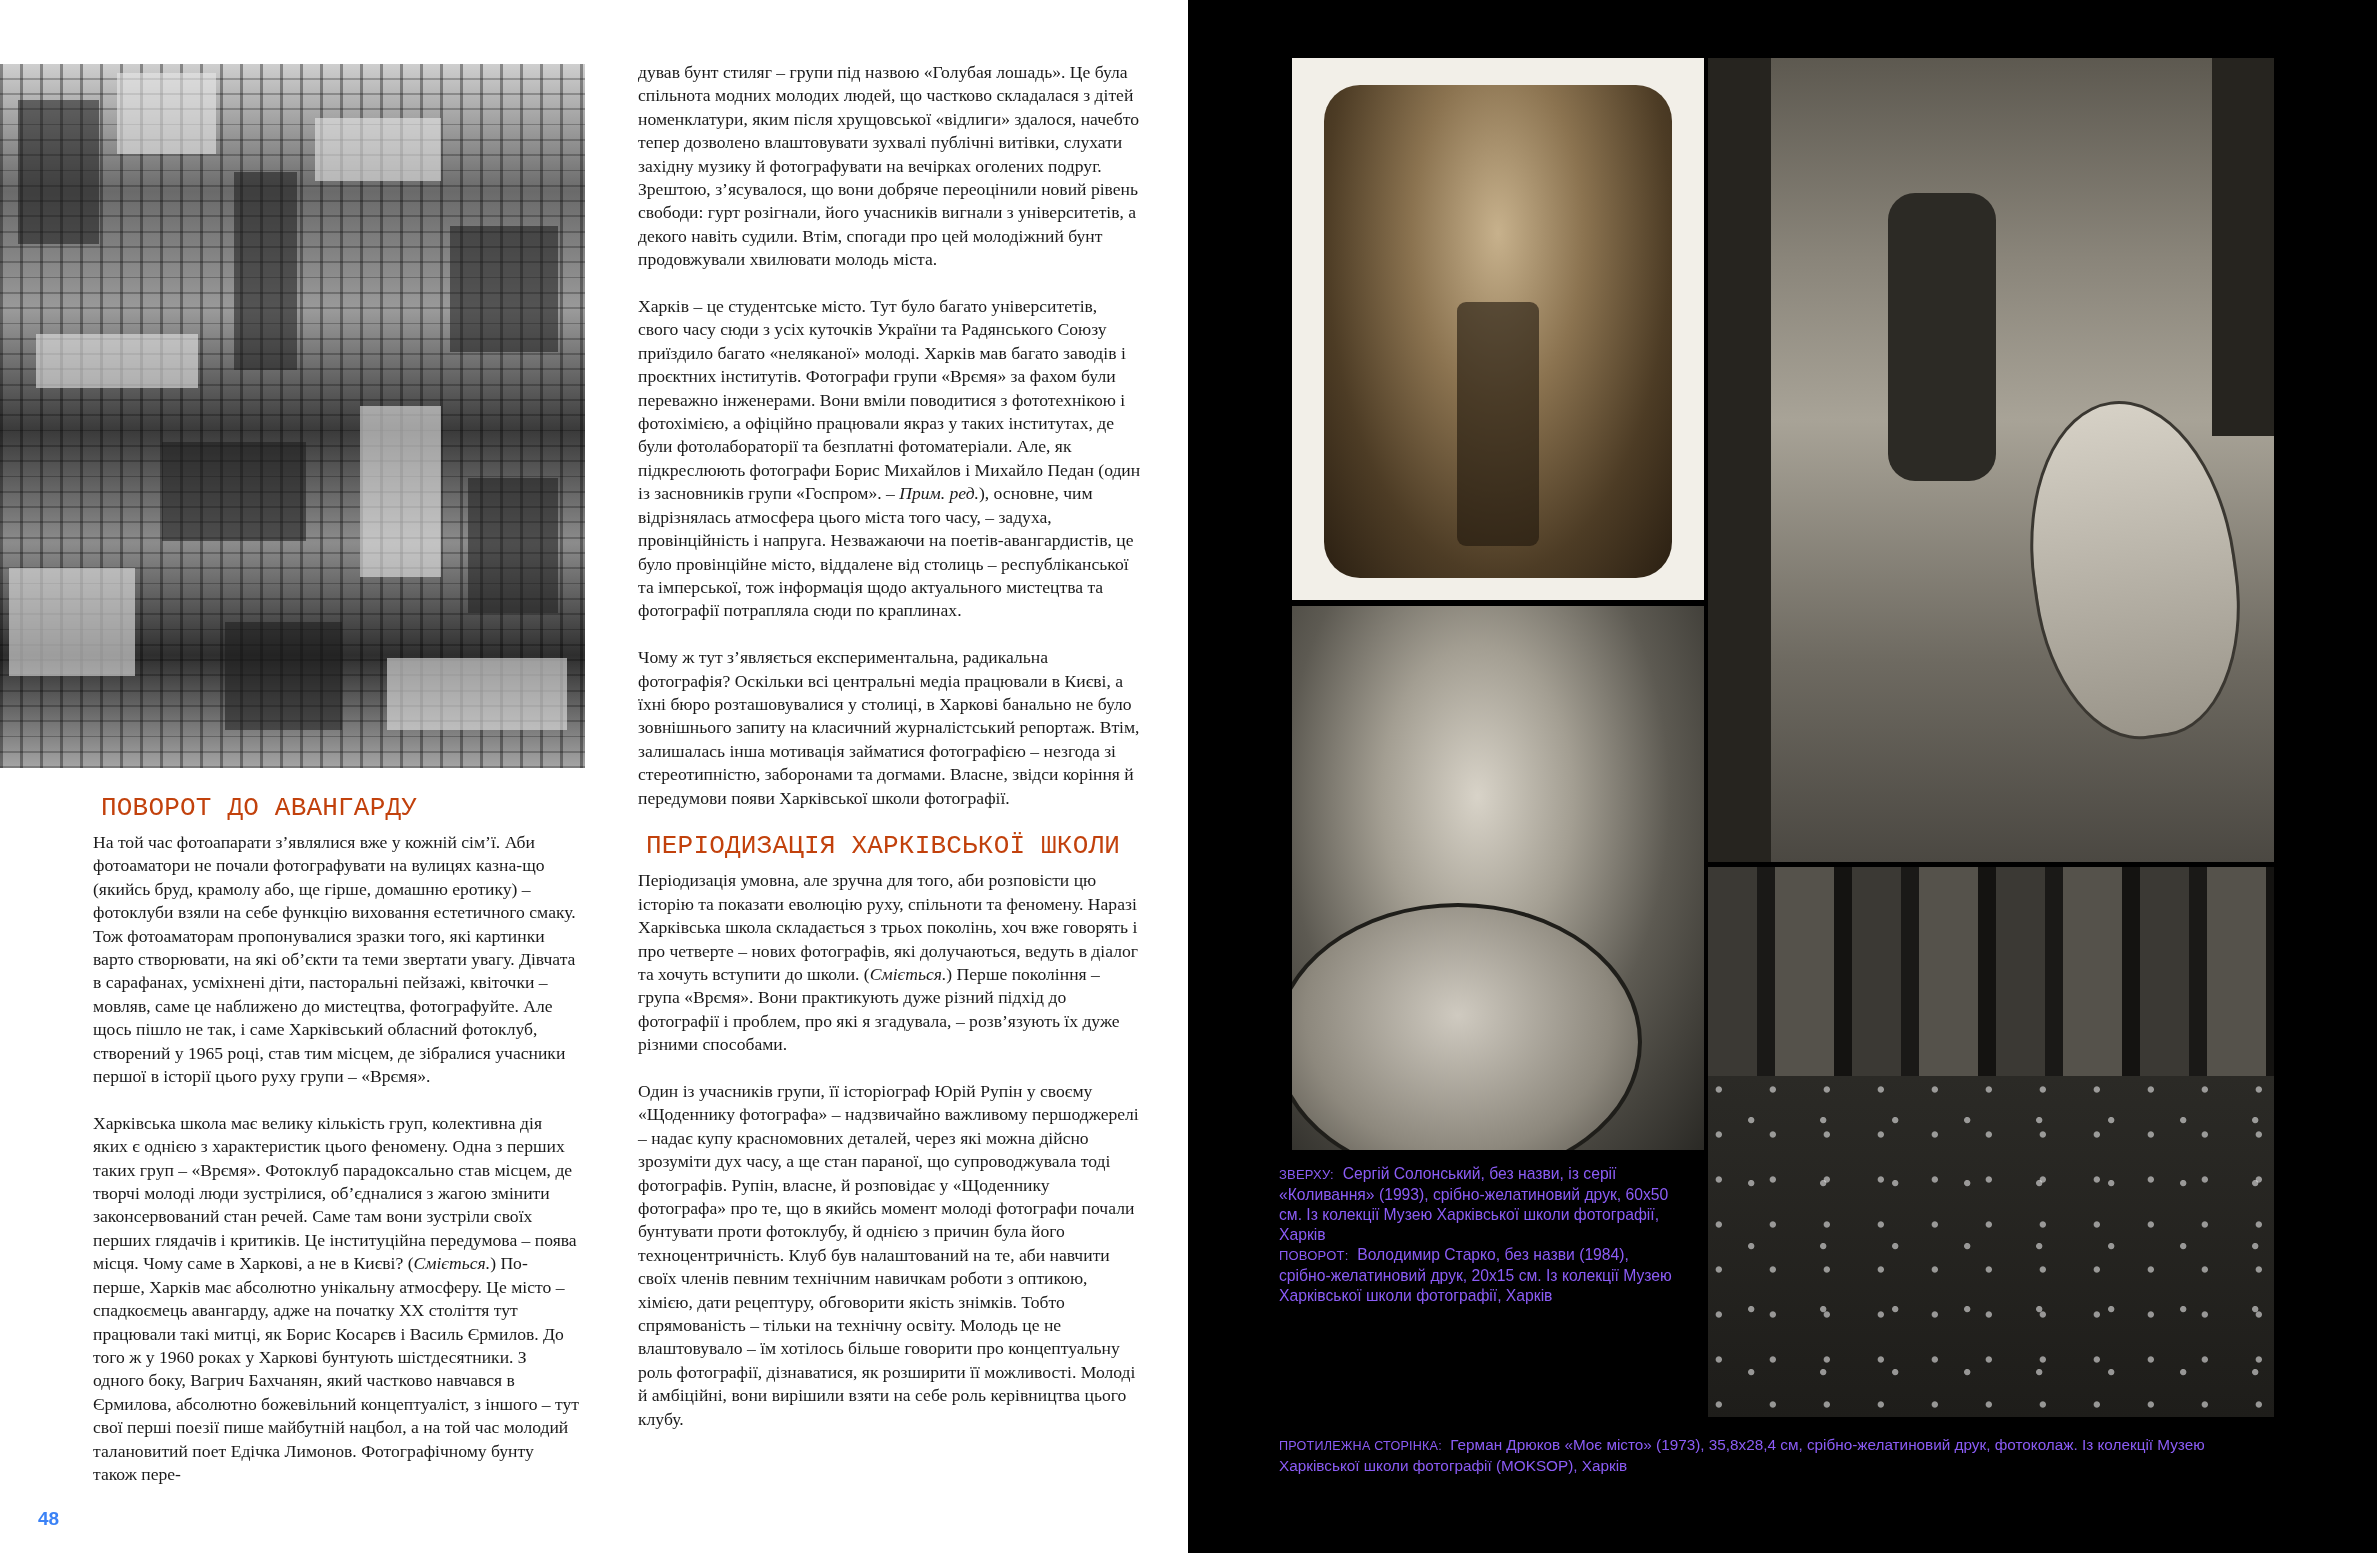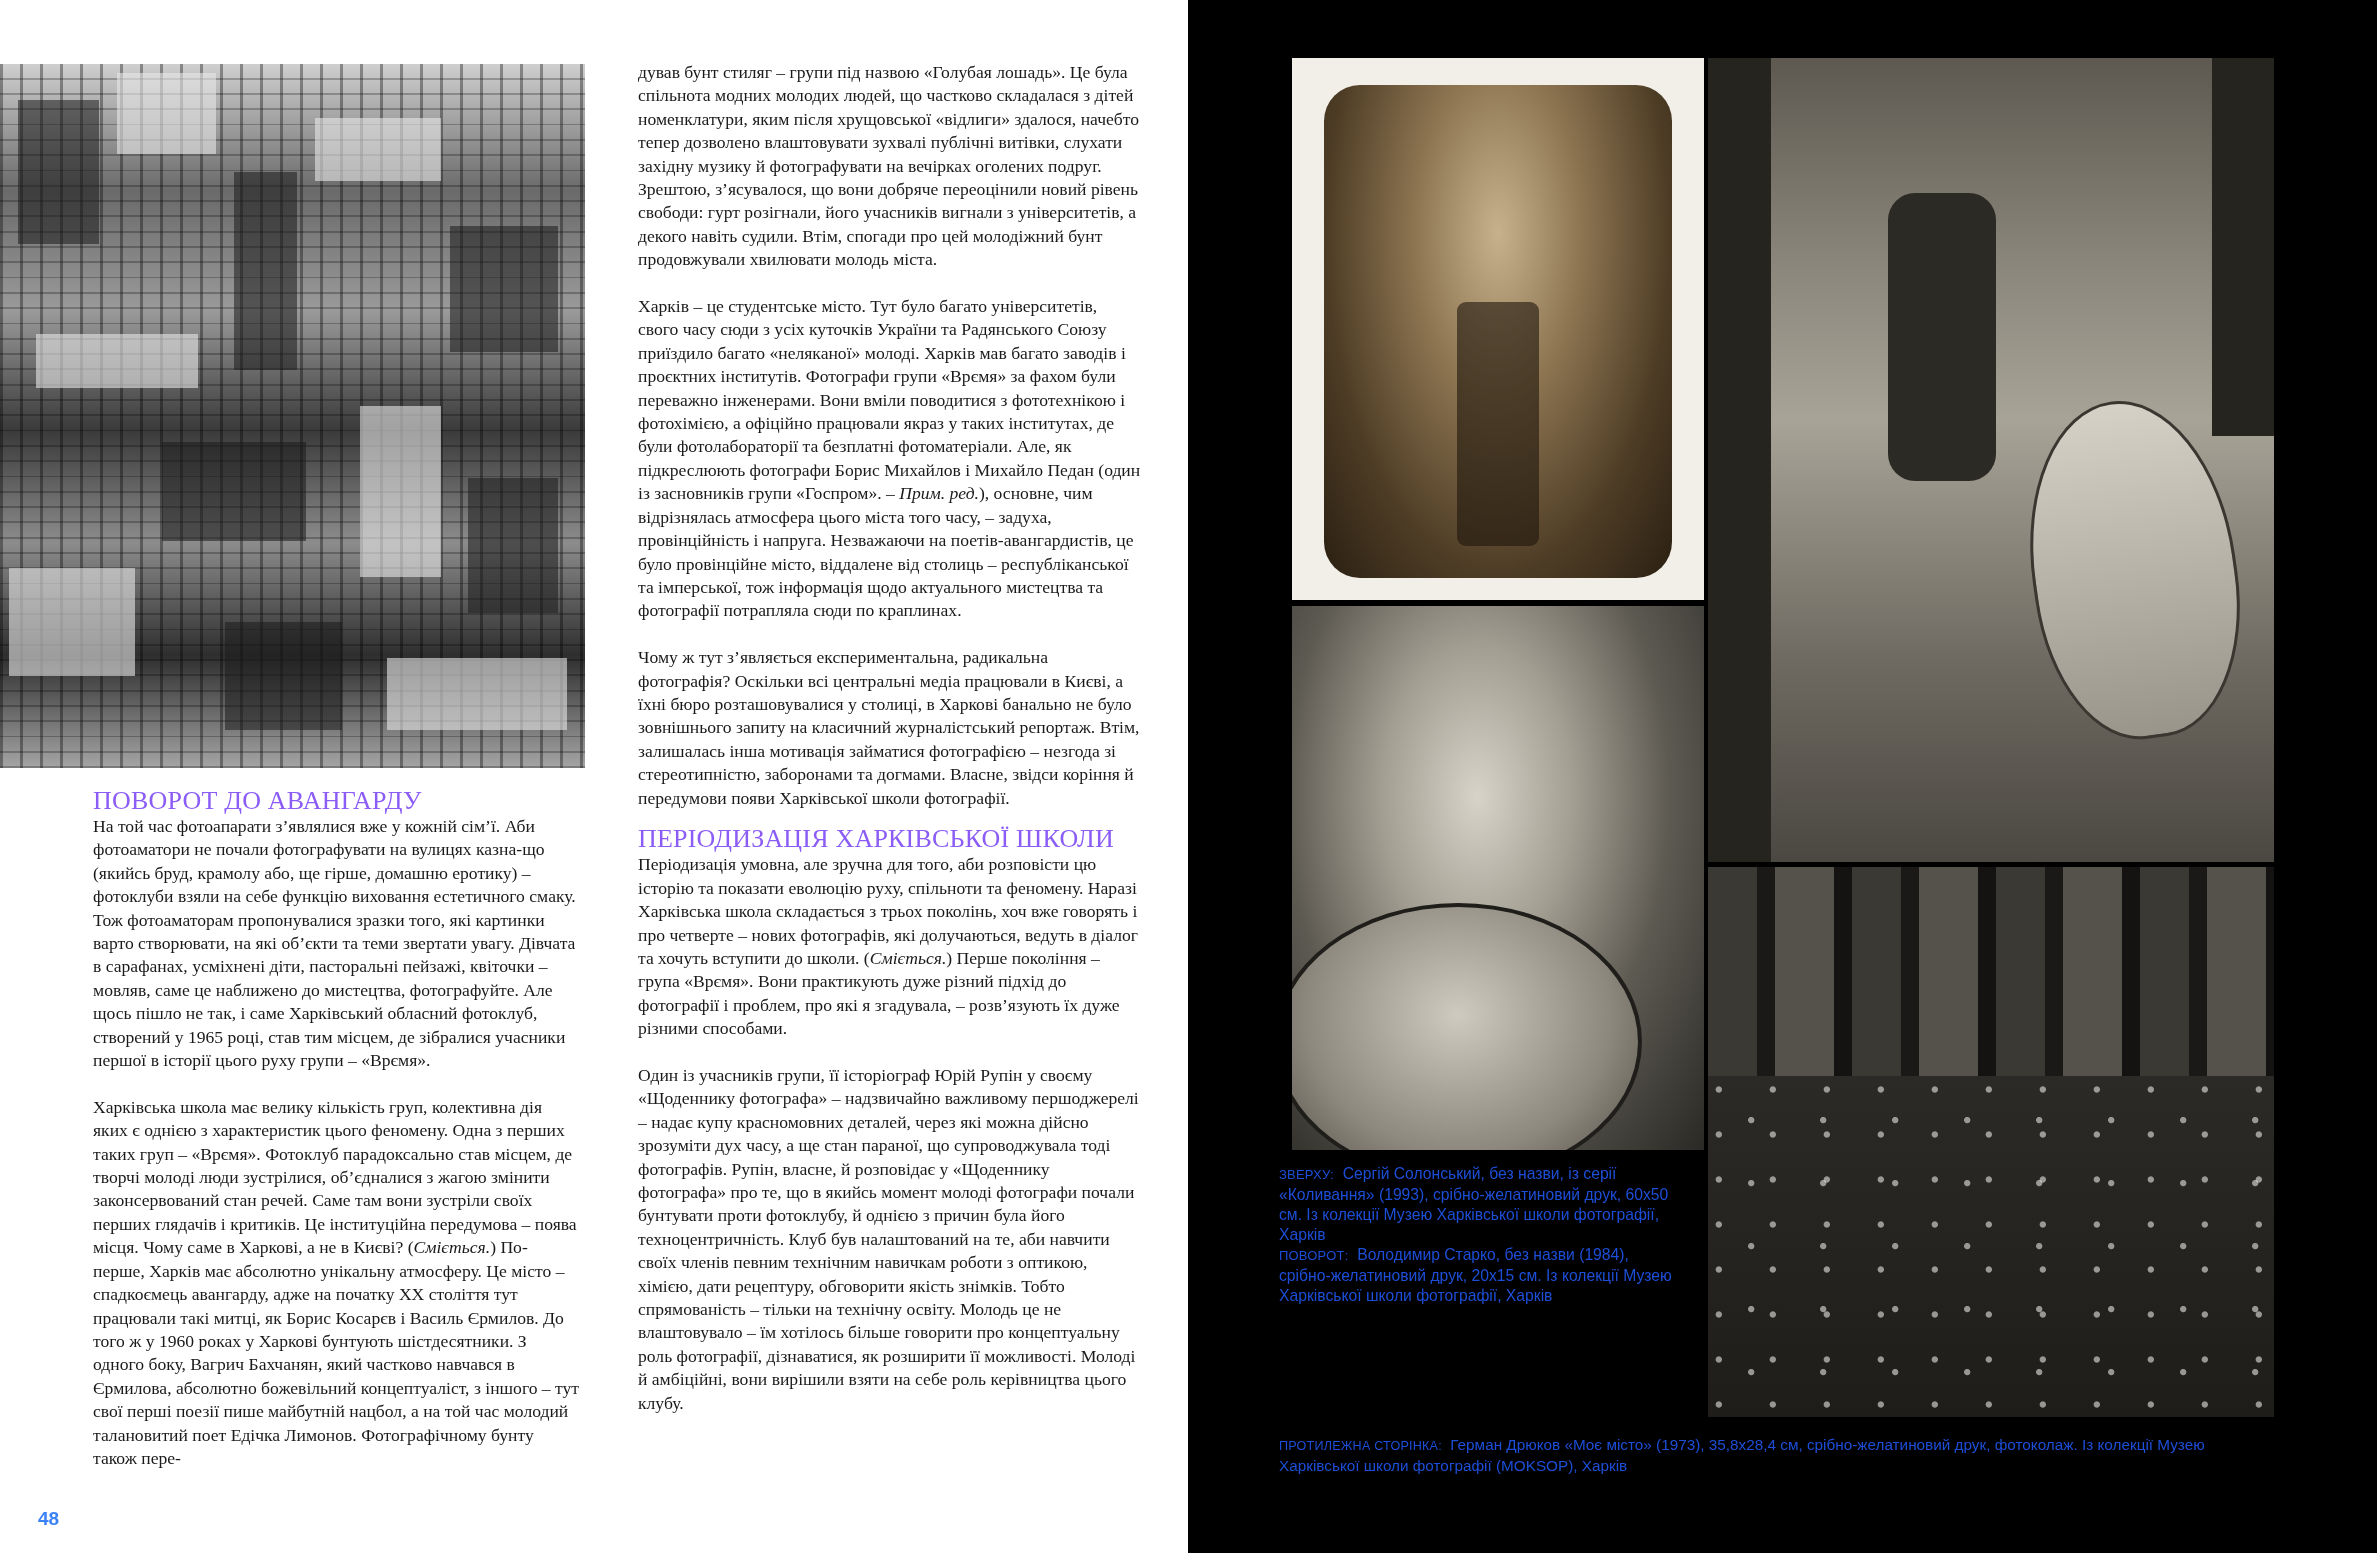--- a/index.html
+++ b/index.html
@@ -12,21 +12,21 @@
     background:
       repeating-linear-gradient(90deg, rgba(0,0,0,0.35) 0 2.7px, rgba(255,255,255,0.0) 2.7px 20px),
       repeating-linear-gradient(0deg, rgba(0,0,0,0.25) 0 1.8px, rgba(255,255,255,0.0) 1.8px 15.3px),
       linear-gradient(180deg, #cfcfcf 0%, #6a6a6a 18%, #9a9a9a 35%, #3a3a3a 52%, #8c8c8c 68%, #2e2e2e 84%, #a5a5a5 100%);
   }
   .collage .blk { position:absolute; background:#1c1c1c; opacity:0.55; }
   .collage .lt { position:absolute; background:#e8e8e8; opacity:0.6; }
 
   .col-text { position:absolute; font-size:17.6px; line-height:23.4px; color:#1a1a1a; }
   .col-text p { margin:0; white-space:pre-line; }
-  .col-text h2 { margin:0; font-weight:normal; font-size:26px; line-height:29px; color:#8b5cf6; letter-spacing:0.2px; }
+  .col-text h2 { margin:8px; font-weight:normal; font-size:26px; line-height:29px; color:#c2410c; letter-spacing:0.2px;font-family:Liberation Mono, monospace; }
   .left-text { left:93px; top:786px; width:486px; }
   .mid-text { left:638px; top:61px; width:504px; }
   .gap { height:23.4px; }
   .gap-s { height:14.4px; }
 
   .page-number { position:absolute; left:38px; top:1508px; font-family:"Liberation Sans", sans-serif; font-weight:bold; font-size:19px; color:#3b82f6; }
 
   
   .photo { position:absolute; overflow:hidden; }
   .photo-sepia { left:1292px; top:58px; width:412px; height:542px; background:#f2efe8; }
@@ -50,21 +50,21 @@
     background:
       repeating-linear-gradient(90deg, #3b3934 0 49px, #1a1917 49px 67px, #55524b 67px 126px, #141311 126px 144px),
       #222; }
   .photo-forest .ground { position:absolute; left:0; right:0; top:38%; bottom:0;
     background:
       radial-gradient(circle at 20% 30%, rgba(230,230,230,0.6) 0 2.7px, transparent 3.6px),
       radial-gradient(circle at 60% 70%, rgba(230,230,230,0.6) 0 2.7px, transparent 3.6px),
       linear-gradient(180deg, #2b2a26 0%, #1e1d1a 100%);
     background-size: 54px 45px, 72px 63px, 100% 100%; }
 
-  .caption { position:absolute; font-family:"Liberation Sans", sans-serif; color:#1d4ed8; font-size:15.7px; line-height:20px; }
+  .caption { position:absolute; font-family:"Liberation Sans", sans-serif; color:#8b5cf6; font-size:15.7px; line-height:20px; }
   .caption p { margin:0; }
   .caption .lbl { font-size:13px; letter-spacing:0.2px; }
   .caption-main { left:1279px; top:1164px; width:405px; }
   .caption-opposite { left:1279px; top:1435px; width:1008px; font-size:15.3px; }
   .caption-opposite .lbl { font-size:12.6px; }
   em { font-style:italic; }
 </style>
 </head>
 <body>
 

